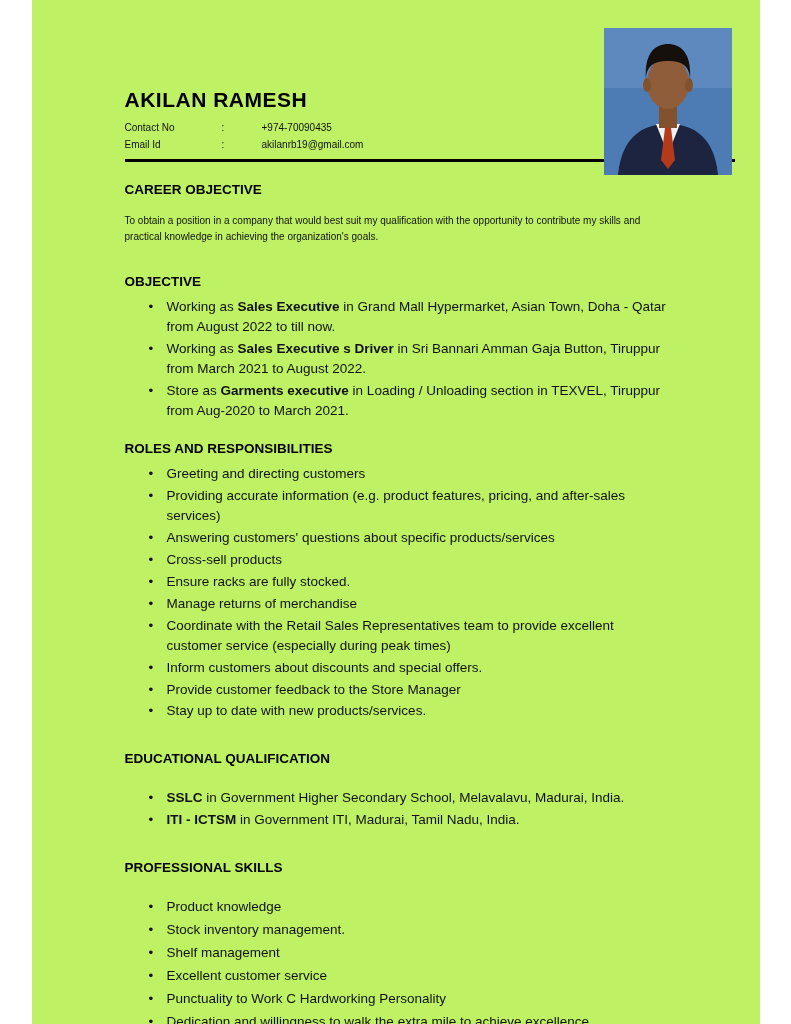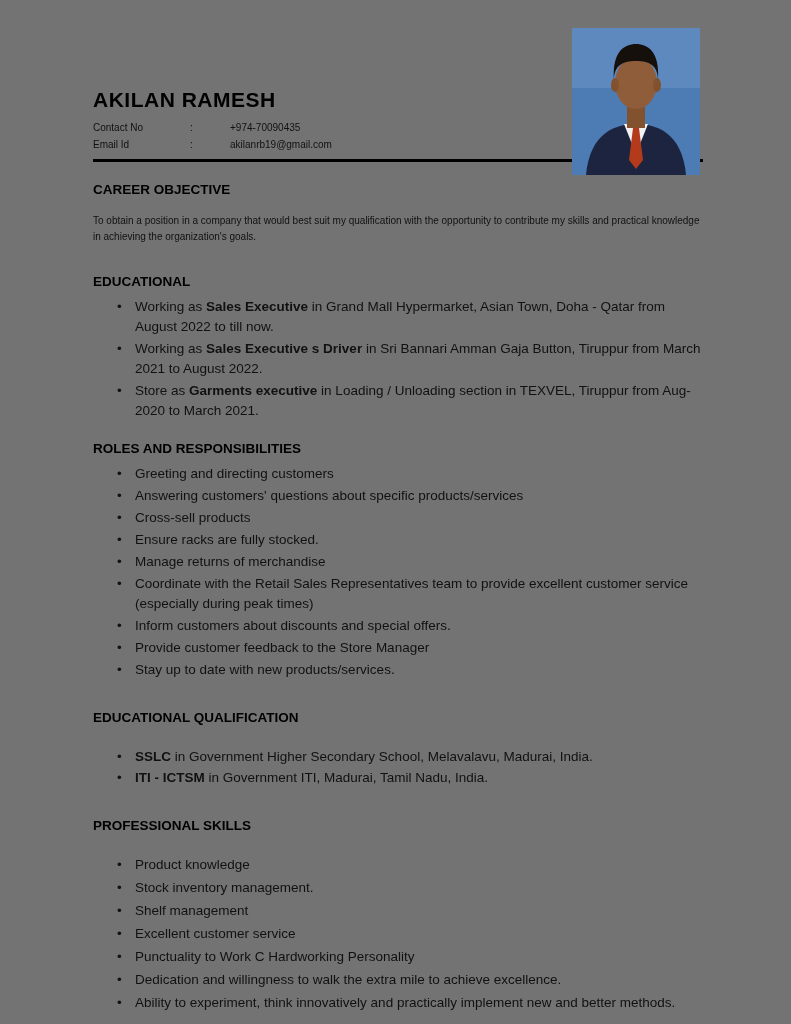--- a/index.html
+++ b/index.html
@@ -1,22 +1,22 @@
 <!DOCTYPE html>
 <html><head>
 <meta charset="utf-8">
 <style>
   * { margin: 0; padding: 0; box-sizing: border-box; }
   html, body { background: #ffffff; }
   .page {
     position: relative;
-    width: 791px;
+    width: 728px;
     height: 1024px;
     margin: 0 auto;
-    background: #737373;
+    background: #bef264;
     font-family: "Liberation Sans", sans-serif;
     color: #111111;
     overflow: hidden;
   }
   .content {
     padding: 88px 88px 0 93px;
   }
   .name {
     font-size: 21px;
     font-weight: bold;
@@ -124,36 +124,37 @@
       <span class="contact-label">Email Id</span>
       <span class="contact-colon">:</span>
       <span class="contact-value">akilanrb19@gmail.com</span>
     </div>
 
     <div class="rule"></div>
 
     <div class="section-title">CAREER OBJECTIVE</div>
     <p class="para">To obtain a position in a company that would best suit my qualification with the opportunity to contribute my skills and practical knowledge in achieving the organization's goals.</p>
 
-    <div class="section-title big-gap">EDUCATIONAL</div>
+    <div class="section-title big-gap">OBJECTIVE</div>
     <ul class="bullets">
       <li>
         <span>Working as </span><span class="b">Sales Executive</span><span> in Grand Mall Hypermarket, Asian Town, Doha - Qatar from August 2022 to till now.</span>
       </li>
       <li>
         <span>Working as </span><span class="b">Sales Executive s Driver</span><span> in Sri Bannari Amman Gaja Button, Tiruppur from March 2021 to August 2022.</span>
       </li>
       <li>
         <span>Store as </span><span class="b">Garments executive</span><span> in Loading / Unloading section in TEXVEL, Tiruppur from Aug-2020 to March 2021.</span>
       </li>
     </ul>
 
     <div class="section-title" style="">ROLES AND RESPONSIBILITIES</div>
     <ul class="bullets">
       <li>Greeting and directing customers</li>
+      <li>Providing accurate information (e.g. product features, pricing, and after-sales services)</li>
       <li>Answering customers' questions about specific products/services</li>
       <li>Cross-sell products</li>
       <li>Ensure racks are fully stocked.</li>
       <li>Manage returns of merchandise</li>
       <li>Coordinate with the Retail Sales Representatives team to provide excellent customer service (especially during peak times)</li>
       <li>Inform customers about discounts and special offers.</li>
       <li>Provide customer feedback to the Store Manager</li>
       <li>Stay up to date with new products/services.</li>
     </ul>
 

